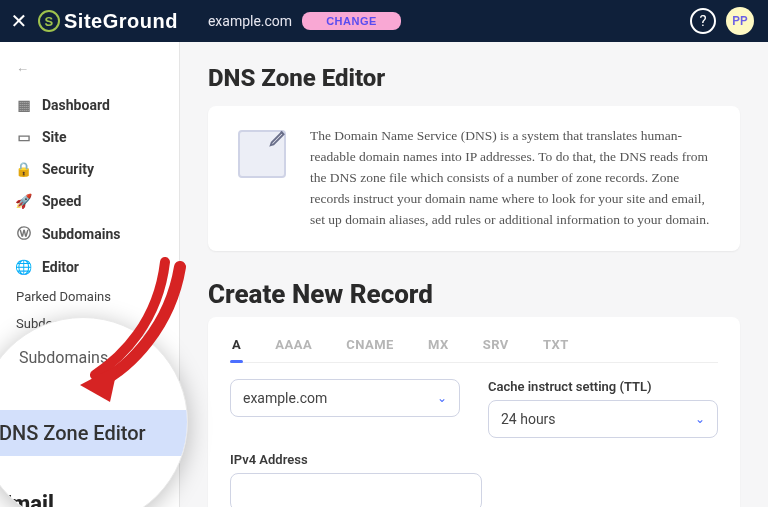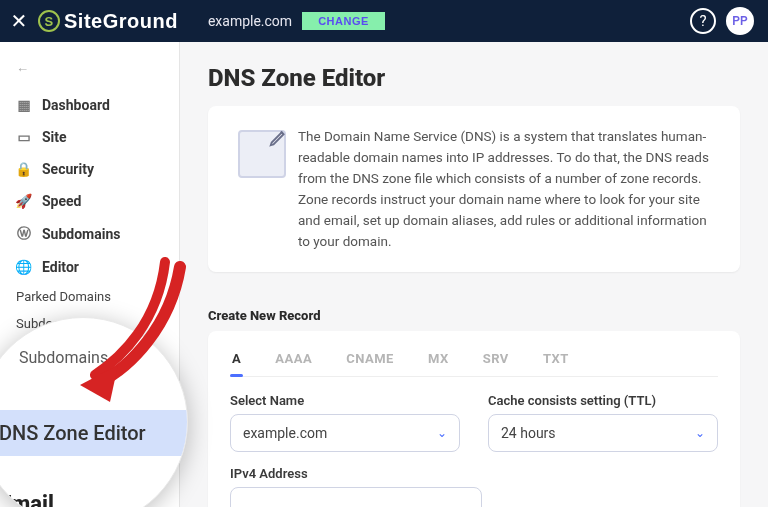--- a/index.html
+++ b/index.html
@@ -2,38 +2,38 @@
 <html><head>
 <meta charset="utf-8">
 <style>
   * { box-sizing: border-box; margin: 0; padding: 0; }
   body { font-family: -apple-system, BlinkMacSystemFont, "Segoe UI", Roboto, Helvetica, Arial, sans-serif; background: #fff; color: #363636; width: 768px; height: 507px; overflow: hidden; position: relative; }
   .topbar { background: #0f203a; height: 42px; display: flex; align-items: center; padding: 0 14px 0 0; color: #fff; }
   .topbar .close { width: 38px; height: 42px; display:flex; align-items:center; justify-content:center; font-size:20px; color:#fff; cursor:pointer;}
   .brand { display:flex; align-items:center; font-weight:700; font-family: "Comic Sans MS", cursive, sans-serif; font-size:20px; letter-spacing:0.5px; margin-right:20px;}
   .brand .logo { width:22px; height:22px; border:2px solid #9fc24d; border-radius:50%; display:inline-flex; align-items:center; justify-content:center; margin-right:4px; color:#9fc24d; font-size:13px; font-weight:900;}
   .domain-chip { display:flex; align-items:center; gap:10px; font-size:14px; color:#e7e7f0; margin-left:10px;}
-  .change-btn { background:#86efac; color:#5a4cf0; border:none; border-radius:0; padding:3px 16px; font-size:11px; font-weight:700; letter-spacing:0.5px; cursor:pointer;}
+  .change-btn { background:#f9a8d4; color:#5a4cf0; border:none; border-radius:8px; padding:3px 24px; font-size:11px; font-weight:700; letter-spacing:0.5px; cursor:pointer;}
   .topbar .spacer { flex:1; }
   .help-circle { width:26px; height:26px; border:2px solid #fff; border-radius:50%; display:flex; align-items:center; justify-content:center; font-size:15px; color:#fff; margin-right:10px;}
-  .avatar { width:28px; height:28px; border-radius:50%; background:#ffffff; color:#6b5fe6; display:flex; align-items:center; justify-content:center; font-size:12px; font-weight:600;}
+  .avatar { width:28px; height:28px; border-radius:50%; background:#fef9c3; color:#6b5fe6; display:flex; align-items:center; justify-content:center; font-size:12px; font-weight:600;}
   .layout { display:flex; height:calc(507px - 42px); }
   .sidebar { width:180px; border-right:1px solid #e5e5e5; padding:10px 0; background:#fff; }
   .back-link { display:flex; align-items:center; gap:6px; padding:8px 16px 14px; font-size:14px; font-weight:700; color:#333; cursor:pointer;}
   .back-link .arrow{ color:#aaa; font-size:13px; }
   .nav-item { display:flex; align-items:center; gap:10px; padding:8px 16px; font-size:14px; font-weight:700; color:#363636; cursor:pointer;}
   .nav-item .icn { width:16px; display:inline-flex; justify-content:center; color:#777; }
   .sub-item { padding:6px 16px 6px 16px; font-size:13px; color:#444; cursor:pointer;}
   .main { flex:1; background:#f6f6f7; padding:22px 28px 0 28px; overflow:hidden; }
   h1 { font-size:24px; font-weight:800; color:#2c2c2c; margin-bottom:14px; }
-  .card { background:#fff; border-radius:8px; box-shadow:0 1px 2px rgba(0,0,0,0.06); padding:20px 22px; display:flex; gap:12px; }
+  .card { background:#fff; border-radius:8px; box-shadow:0 1px 2px rgba(0,0,0,0.06); padding:20px 22px; display:flex; gap:24px;font-family:Liberation Serif, serif; }
   .card .doc-icon { width:48px; height:48px; border:2px solid #cfd3e6; border-radius:4px; position:relative; flex-shrink:0; margin-top:4px; margin-left:8px; background:#eceef6;}
   .card .doc-icon svg{ position:absolute; right:-6px; top:-6px; }
   .card p { font-size:13.5px; line-height:1.55; color:#555;}
-  h2 { font-size:13px; font-weight:800; margin:36px 0 8px; color:#2a2a2a;}
+  h2 { font-size:26px; font-weight:800; margin:28px 0 8px; color:#2a2a2a;}
   .panel { background:#fff; border-radius:8px 8px 0 0; box-shadow:0 1px 2px rgba(0,0,0,0.06); padding:14px 22px 18px; }
   .tabs { display:flex; gap:30px; border-bottom:1px solid #eee; margin-bottom:16px;}
   .tab { padding:6px 2px 10px; font-size:13px; font-weight:700; color:#b5b5b5; cursor:pointer; position:relative; letter-spacing:0.5px;}
   .tab.active { color:#333; }
   .tab.active::after { content:""; position:absolute; left:0; right:0; bottom:-1px; height:3px; background:#4c6fff; border-radius:2px;}
   .form-row { display:flex; gap:28px; margin-bottom:14px;}
   .field { display:flex; flex-direction:column; gap:6px; }
   .field label { font-size:13px; font-weight:600; color:#3a3a3a;}
   .sel, .txt { height:38px; border:1.5px solid #d0d4e4; border-radius:8px; padding:0 12px; font-size:14px; background:#fff; display:flex; align-items:center; justify-content:space-between; color:#444;}
   .sel { cursor:pointer; }
@@ -116,28 +116,27 @@
       <div class="tabs">
         <div class="tab active">A</div>
         <div class="tab">AAAA</div>
         <div class="tab">CNAME</div>
         <div class="tab">MX</div>
         <div class="tab">SRV</div>
         <div class="tab">TXT</div>
       </div>
       <div class="form-row">
         <div class="field" style="flex:1">
-          <label>Select Name</label>
           <div class="sel">
             <span>example.com</span>
             <span class="chev">⌄</span>
           </div>
         </div>
         <div class="field" style="flex:1">
-          <label>Cache consists setting (TTL)</label>
+          <label>Cache instruct setting (TTL)</label>
           <div class="sel">
             <span>24 hours</span>
             <span class="chev">⌄</span>
           </div>
         </div>
       </div>
       <div class="form-row">
         <div class="field">
           <label>IPv4 Address</label>
           <input class="txt" type="text" value="" style="">

